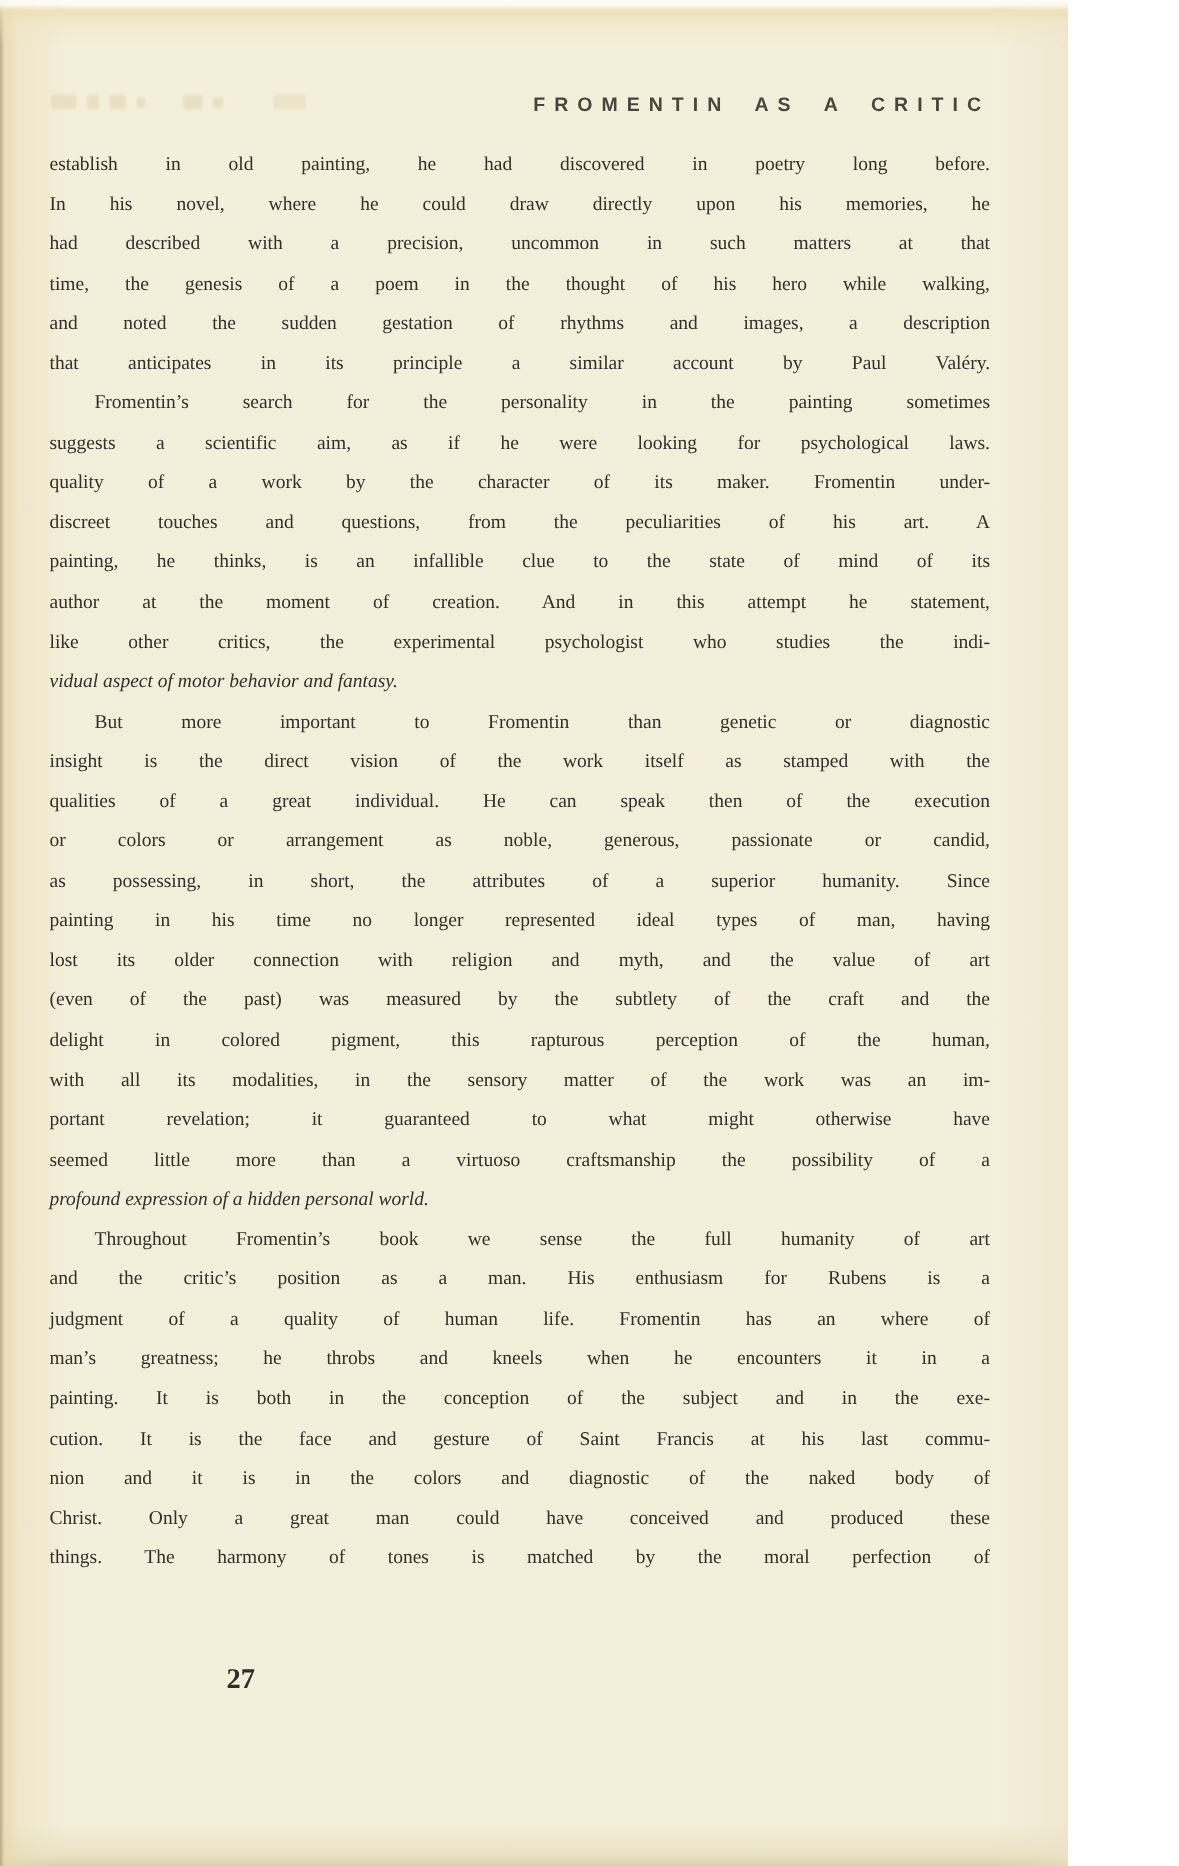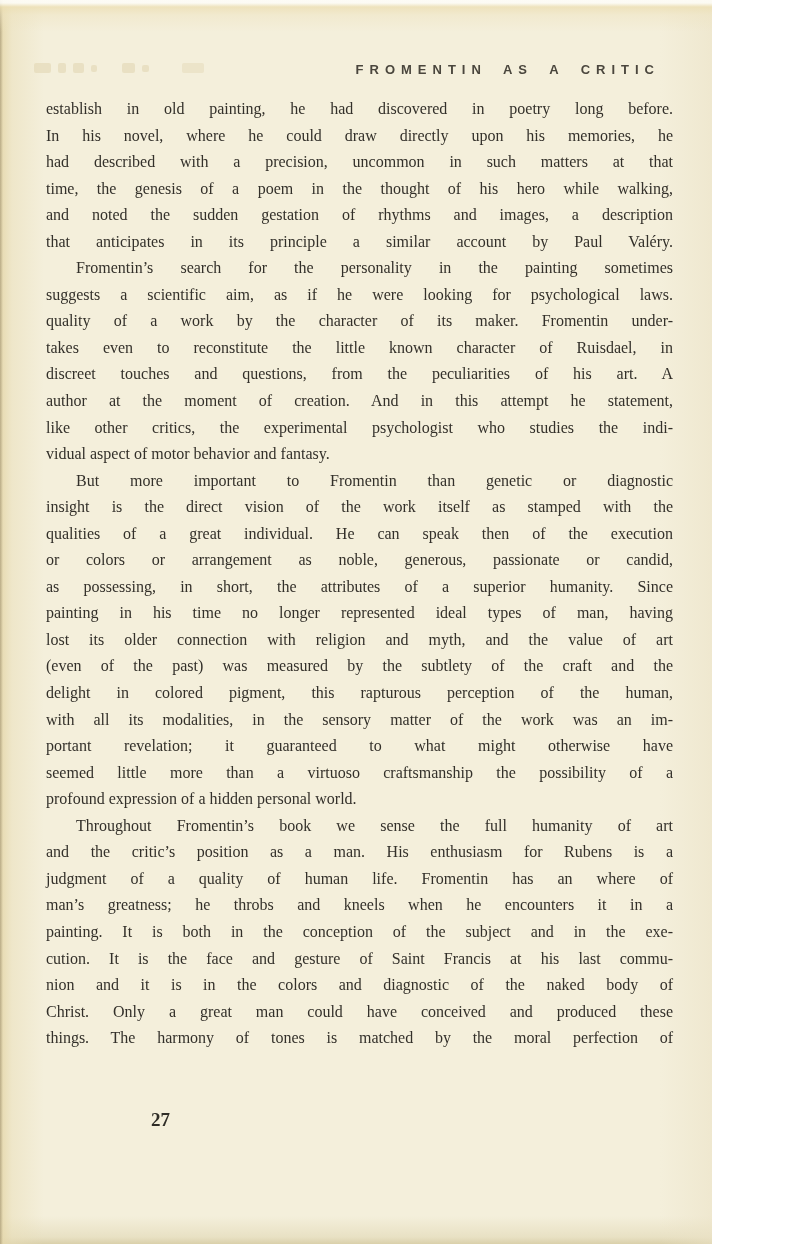--- a/index.html
+++ b/index.html
@@ -20,30 +20,30 @@
   .running-head{
     position:absolute;top:62px;left:33px;width:627px;
     text-align:right;
     font-family:"Liberation Sans", sans-serif;
     font-weight:700;font-size:13px;
     letter-spacing:6px;word-spacing:7px;
     color:#4a463d;
     white-space:nowrap;
   }
   .body-text{
-    position:absolute;left:46px;top:96px;width:627px;
-    font-size:16px;line-height:26.55px;
+    position:absolute;left:33px;top:96px;width:627px;
+    font-size:13px;line-height:26.55px;
     color:#33302a;
   }
   .line{
     text-align:justify;
     text-align-last:justify;
     -moz-text-align-last:justify;
   }
-  .line.ragged{text-align-last:left;-moz-text-align-last:left;}
+  .line.ragged{text-align-last:left;font-style:italic;-moz-text-align-last:left;}
   .line.indent{text-indent:30px;}
   .page-number{
     position:absolute;left:151px;top:1109px;
     font-family:Liberation Serif, serif;
     font-weight:700;font-size:19px;color:#2f2d27;
   }
   
   .ghost{position:absolute;top:63px;left:34px;height:14px;opacity:.45;filter:blur(.7px);}
   .ghost i{display:inline-block;background:#ddd0a8;height:10px;margin-right:7px;border-radius:2px;vertical-align:top;}
   .ghost i:nth-child(1){width:17px;}
@@ -71,22 +71,22 @@
   <div class="body-text">
       <div class="line">establish in old painting, he had discovered in poetry long before.</div>
       <div class="line">In his novel, where he could draw directly upon his memories, he</div>
       <div class="line">had described with a precision, uncommon in such matters at that</div>
       <div class="line">time, the genesis of a poem in the thought of his hero while walking,</div>
       <div class="line">and noted the sudden gestation of rhythms and images, a description</div>
       <div class="line">that anticipates in its principle a similar account by Paul Valéry.</div>
       <div class="line indent">Fromentin’s search for the personality in the painting sometimes</div>
       <div class="line">suggests a scientific aim, as if he were looking for psychological laws.</div>
       <div class="line">quality of a work by the character of its maker. Fromentin under-</div>
-      <div class="line">takes even to reconstitute the little known character of Ruisdael, in</div>
       <div class="line">discreet touches and questions, from the peculiarities of his art. A</div>
+      <div class="line">painting, he thinks, is an infallible clue to the state of mind of its</div>
       <div class="line">author at the moment of creation. And in this attempt he statement,</div>
       <div class="line">like other critics, the experimental psychologist who studies the indi-</div>
       <div class="line ragged">vidual aspect of motor behavior and fantasy.</div>
       <div class="line indent">But more important to Fromentin than genetic or diagnostic</div>
       <div class="line">insight is the direct vision of the work itself as stamped with the</div>
       <div class="line">qualities of a great individual. He can speak then of the execution</div>
       <div class="line">or colors or arrangement as noble, generous, passionate or candid,</div>
       <div class="line">as possessing, in short, the attributes of a superior humanity. Since</div>
       <div class="line">painting in his time no longer represented ideal types of man, having</div>
       <div class="line">lost its older connection with religion and myth, and the value of art</div>

